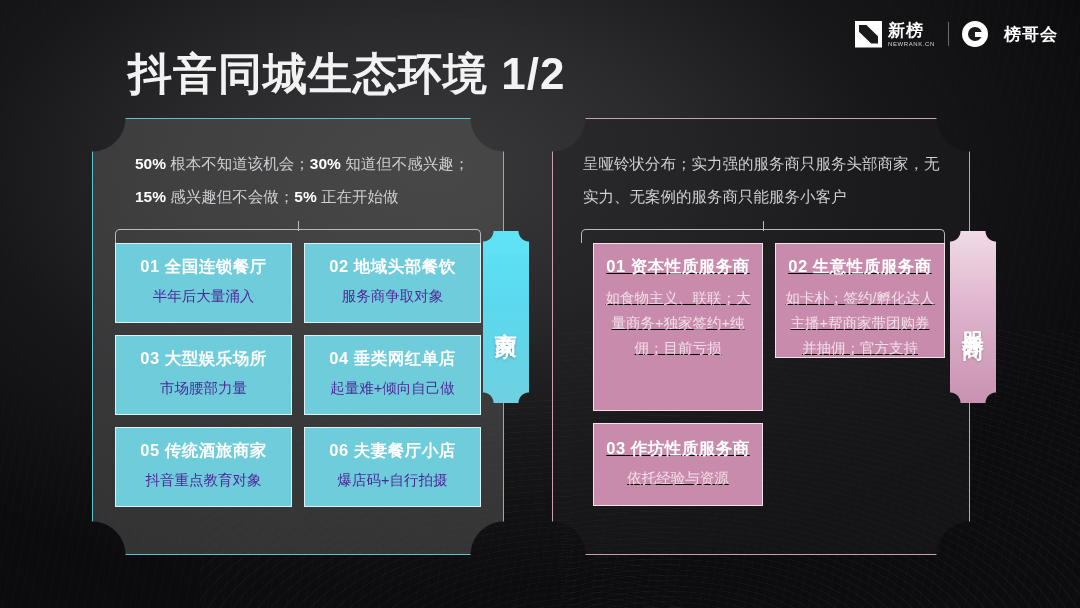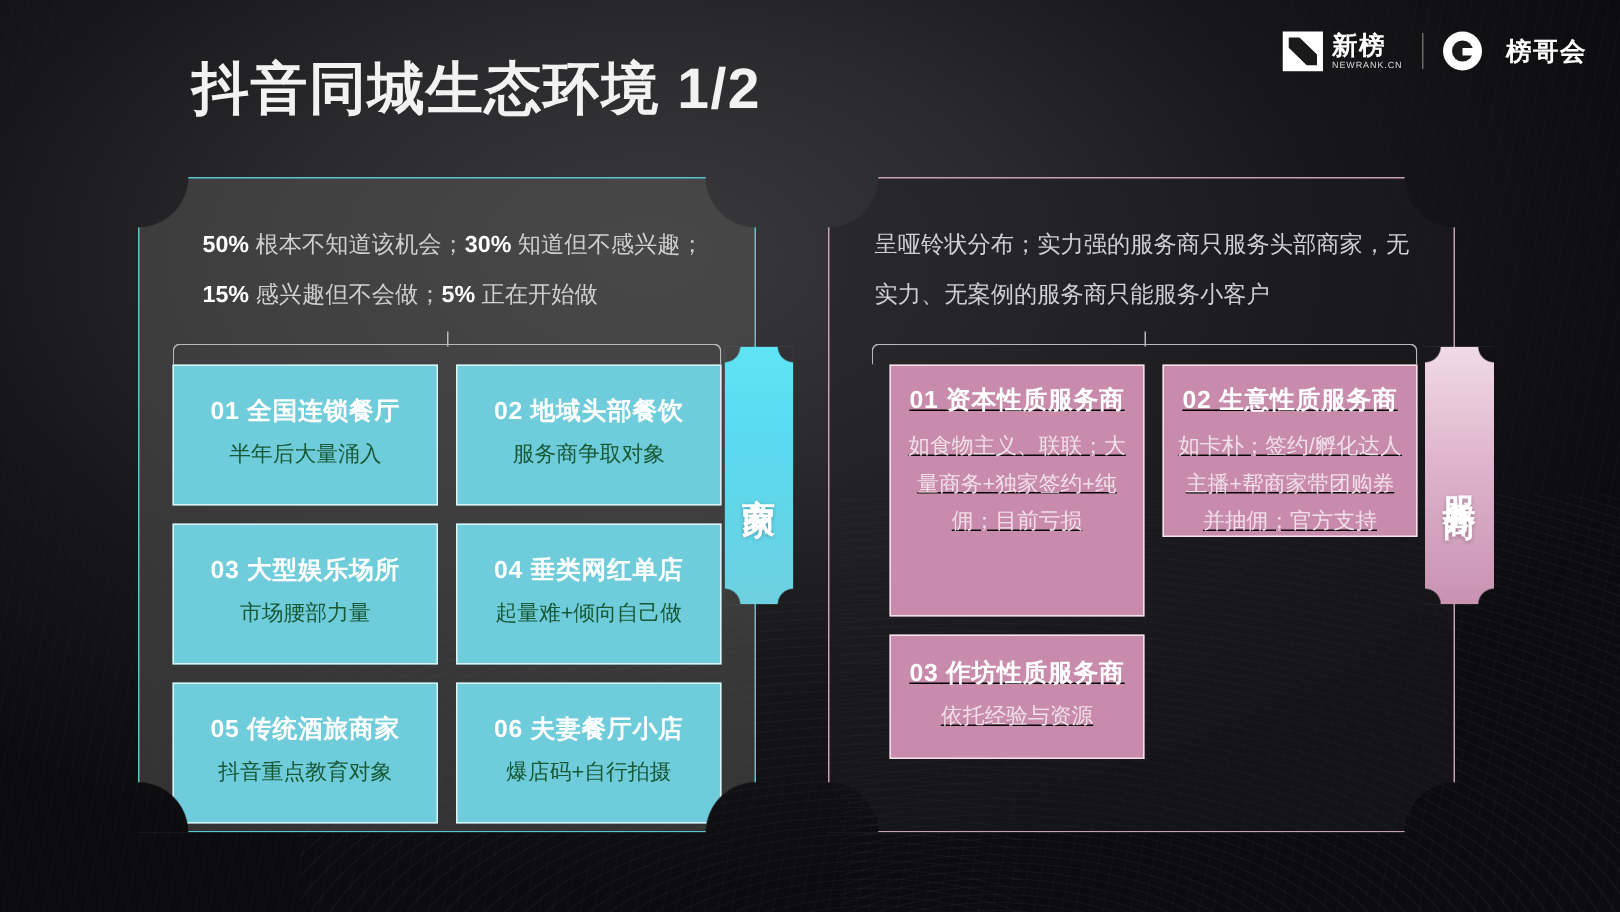--- a/index.html
+++ b/index.html
@@ -32,22 +32,22 @@
     opacity:.8;pointer-events:none;
   }
   .waves3{
     position:absolute;left:200px;top:400px;width:480px;height:208px;
     background:repeating-radial-gradient(ellipse 520px 260px at 80% 130%, rgba(255,255,255,0.035) 0px, rgba(255,255,255,0.035) 1px, rgba(255,255,255,0) 2px, rgba(255,255,255,0) 12px);
     opacity:.8;pointer-events:none;
   }
 
   
   .page-title{
-    position:absolute;left:128px;top:34px;
-    font-size:38px;font-weight:700;color:#f2f2f3;
+    position:absolute;left:128px;top:45px;
+    font-size:44px;font-weight:700;color:#f2f2f3;
     letter-spacing:1px;white-space:nowrap;
   }
   .logos{
     position:absolute;right:22px;top:16px;
     display:flex;align-items:center;gap:13px;height:36px;
   }
   .logo-newrank{display:flex;align-items:center;gap:6px;}
   .nr-mark{
     width:27px;height:27px;background:#fff;position:relative;flex:none;
     clip-path:polygon(0 0,100% 0,100% 100%,0 100%);
@@ -139,27 +139,27 @@
     padding:12px 8px 13px;
     text-align:center;
   }
   .card-cyan{background:#6fccdb;}
   .card-pink{background:#c98bab;}
   .card-title{
     font-size:16.5px;font-weight:700;color:#ffffff;letter-spacing:.5px;
     white-space:nowrap;
   }
   .card-sub{
-    margin-top:9px;font-size:14.5px;color:#14532d;line-height:25px;
+    margin-top:9px;font-size:14.5px;color:#4c1d95;line-height:25px;
     opacity:.95;
   }
   .card-pink .card-sub{color:#f2e4ec;}
 
   
-  #panel-left .card{height:94px;display:flex;flex-direction:column;justify-content:center;}
+  #panel-left .card{height:80px;display:flex;flex-direction:column;justify-content:center;}
   #panel-left .card .card-sub{margin-top:6px;}
 
   
   #panel-right .card-tall{height:168px;display:flex;flex-direction:column;justify-content:flex-start;}
   #panel-right .card-tall .card-sub{margin-top:8px;}
   #panel-right .card-short{height:83px;display:flex;flex-direction:column;justify-content:center;}
   #panel-right .card-short .card-sub{margin-top:6px;}
   #panel-right .card-02{height:115px;align-self:start;}
 
   

